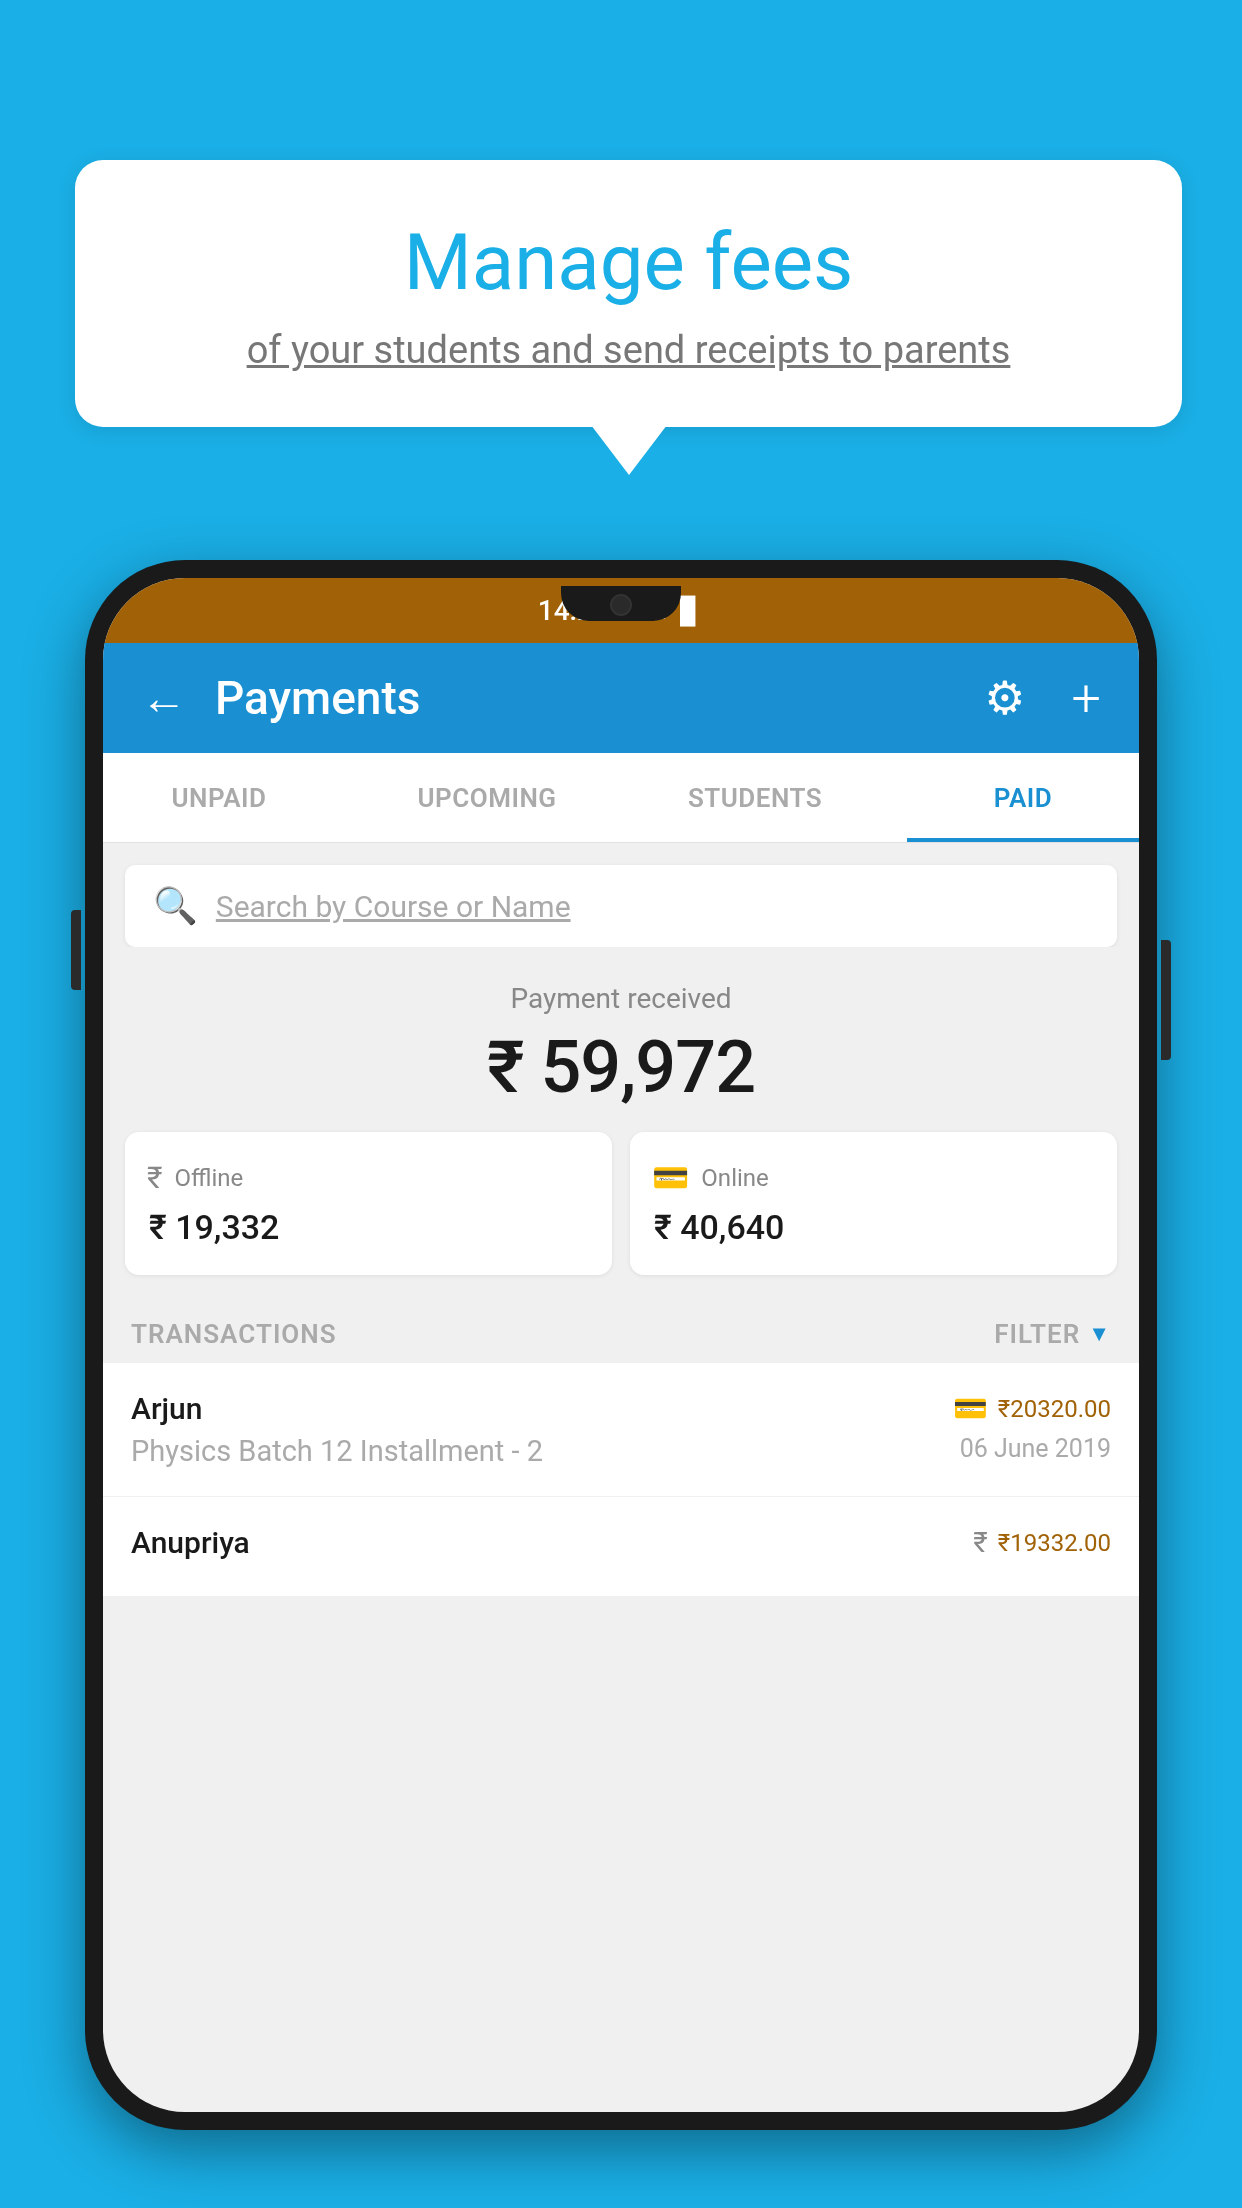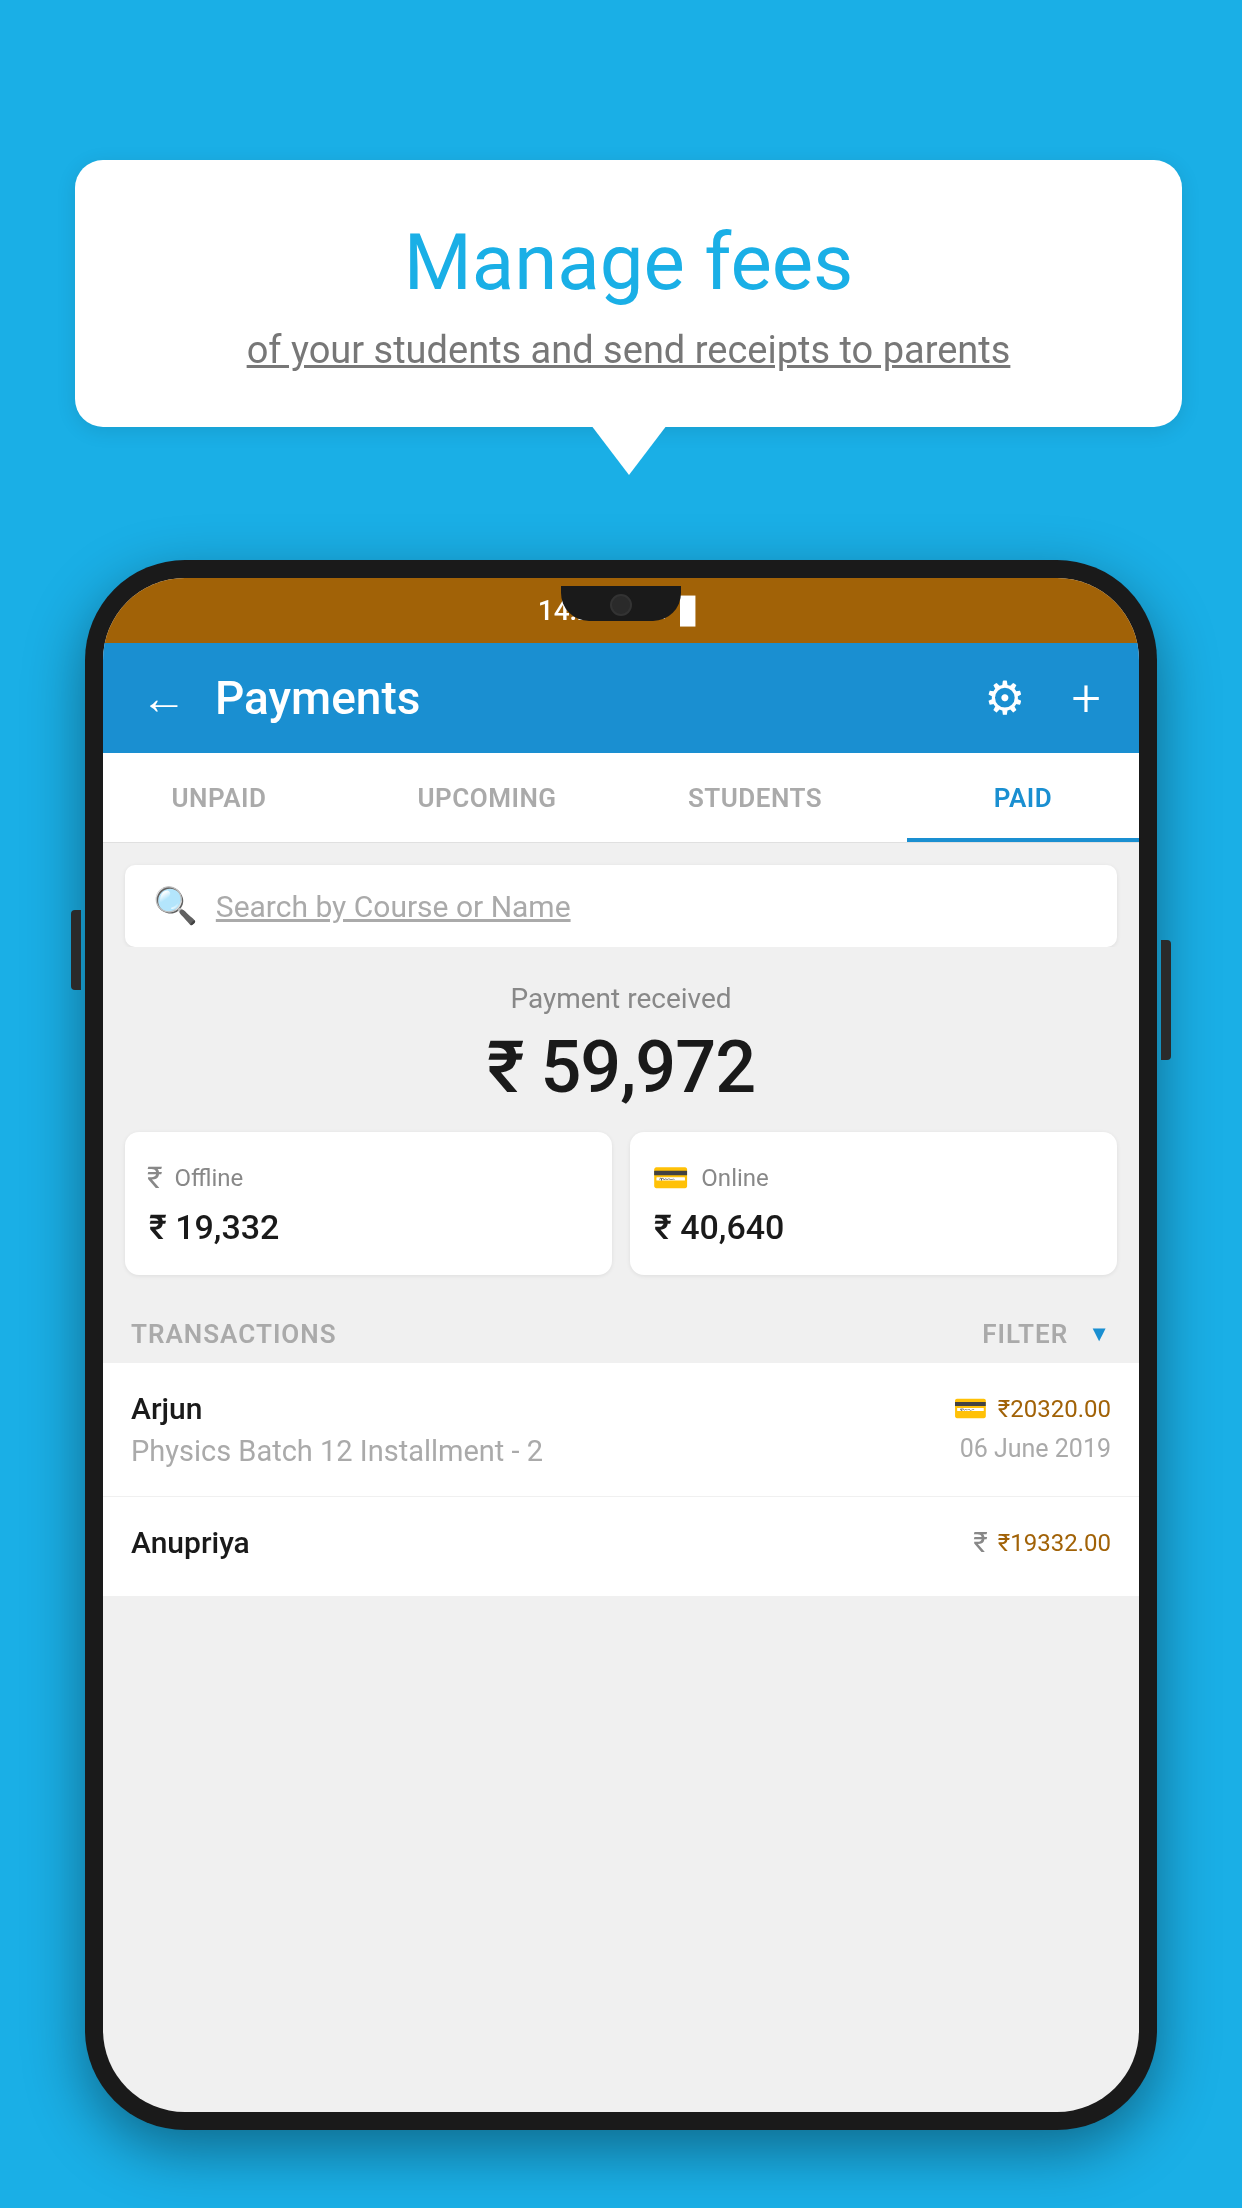--- a/index.html
+++ b/index.html
@@ -281,21 +281,21 @@
     }
     .transactions-label {
       color: #aaa;
       font-size: 26px;
       font-weight: 600;
       letter-spacing: 1px;
     }
     .filter-btn {
       display: flex;
       align-items: center;
-      gap: 20px;
+      gap: 8px;
       color: #aaa;
       font-size: 26px;
       font-weight: 600;
       letter-spacing: 1px;
       cursor: pointer;
     }
     .filter-triangle {
       color: #1a8fd1;
       font-size: 22px;
     }

